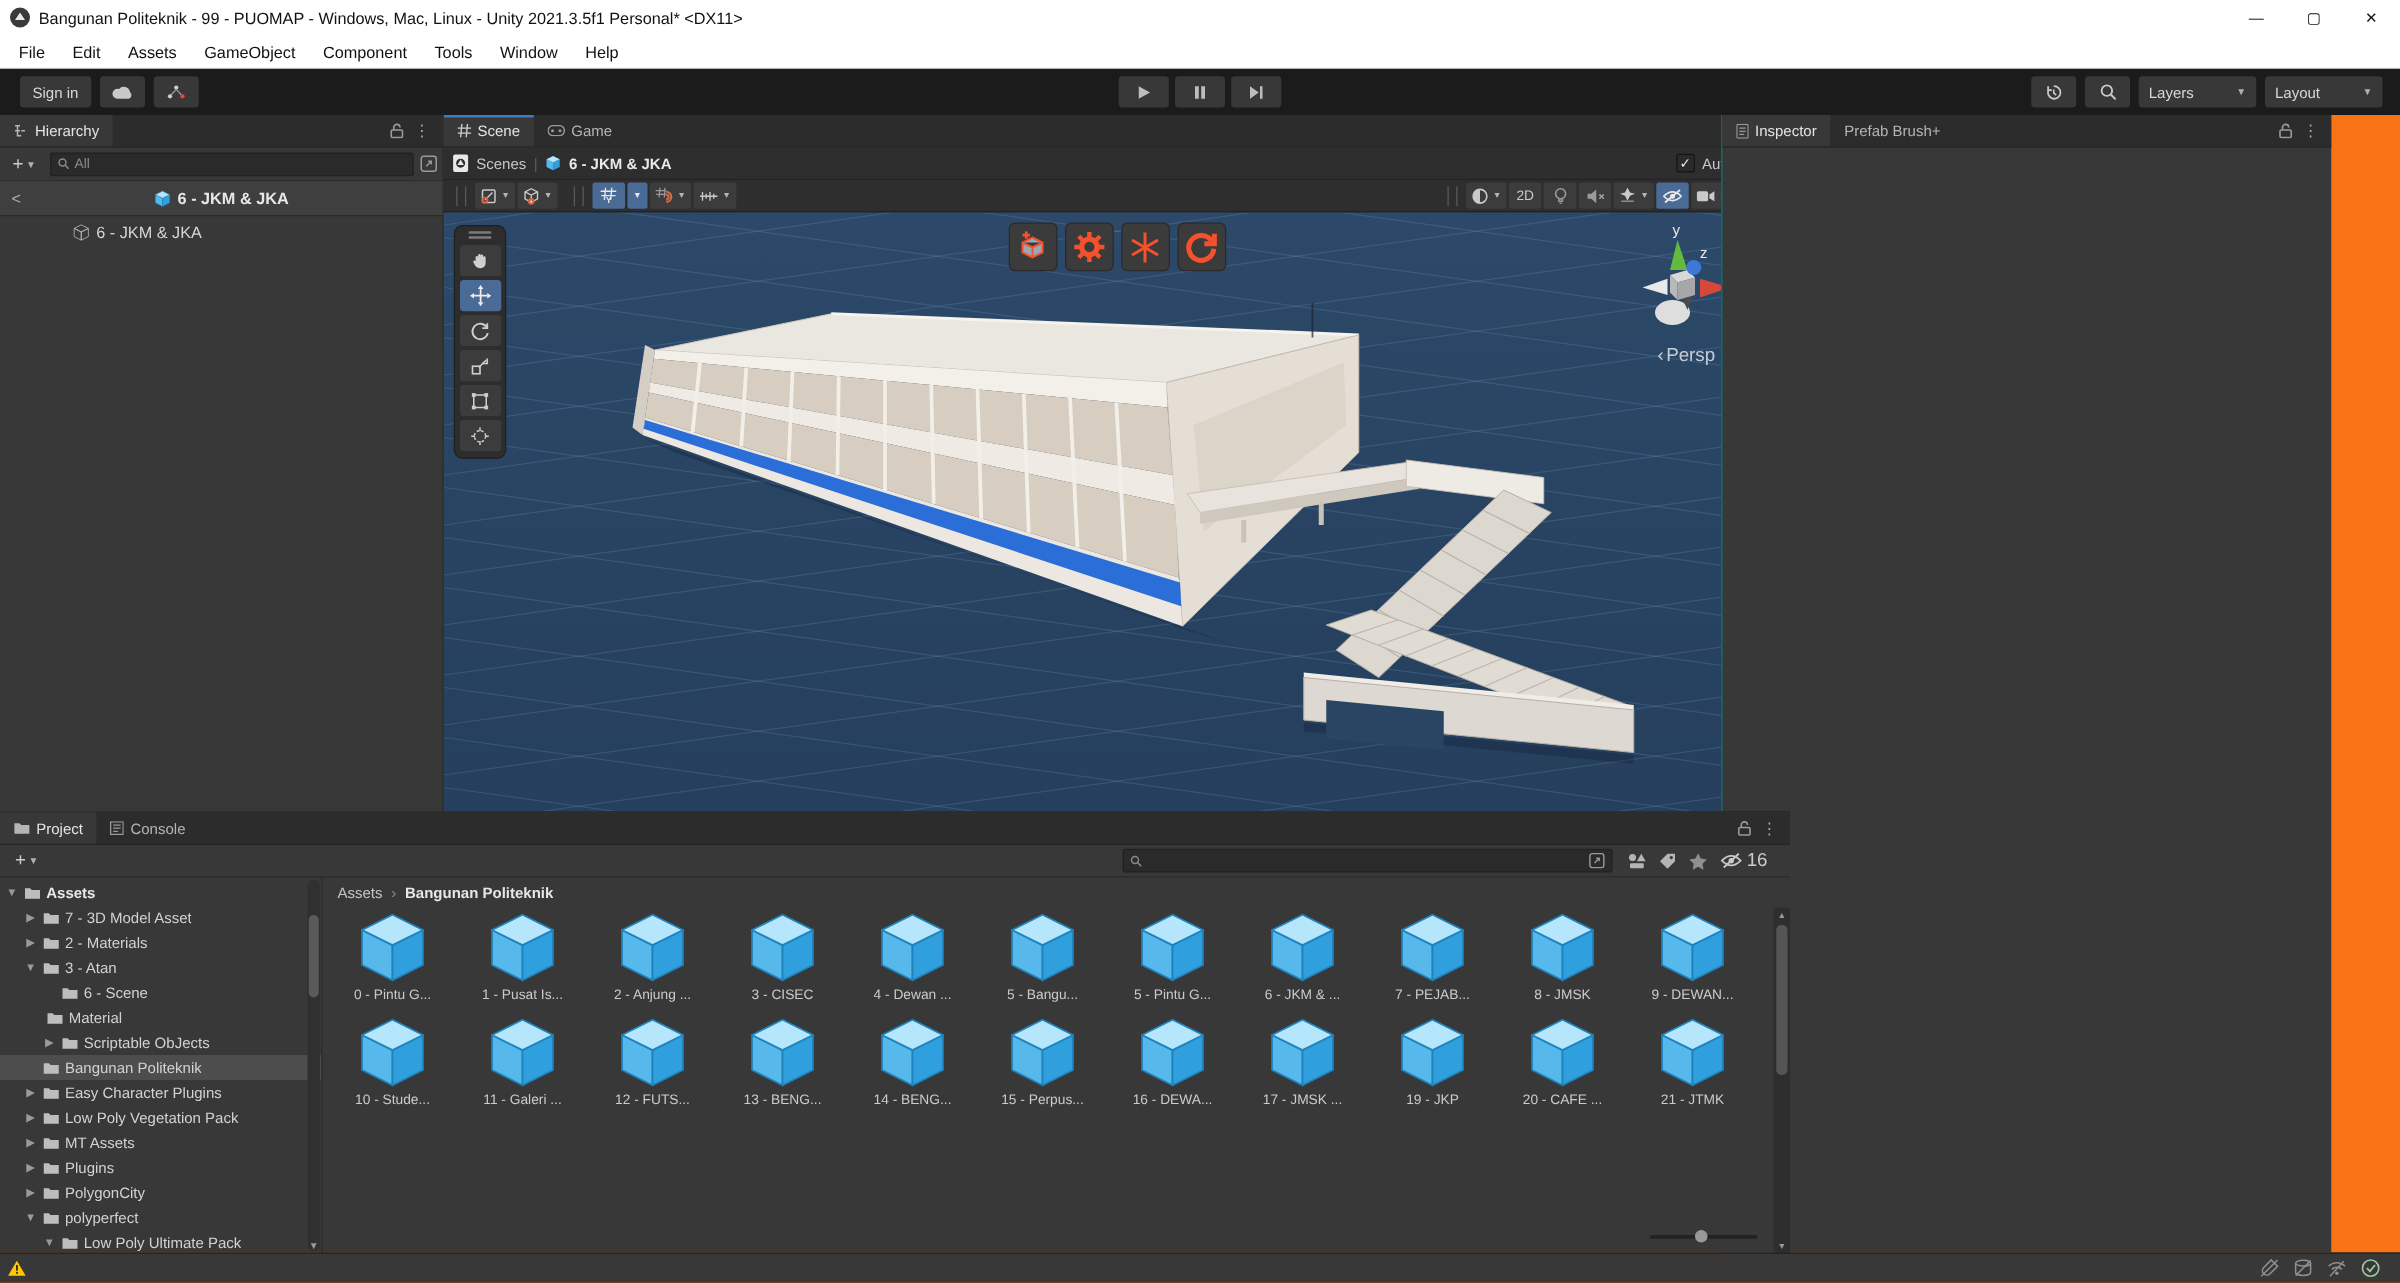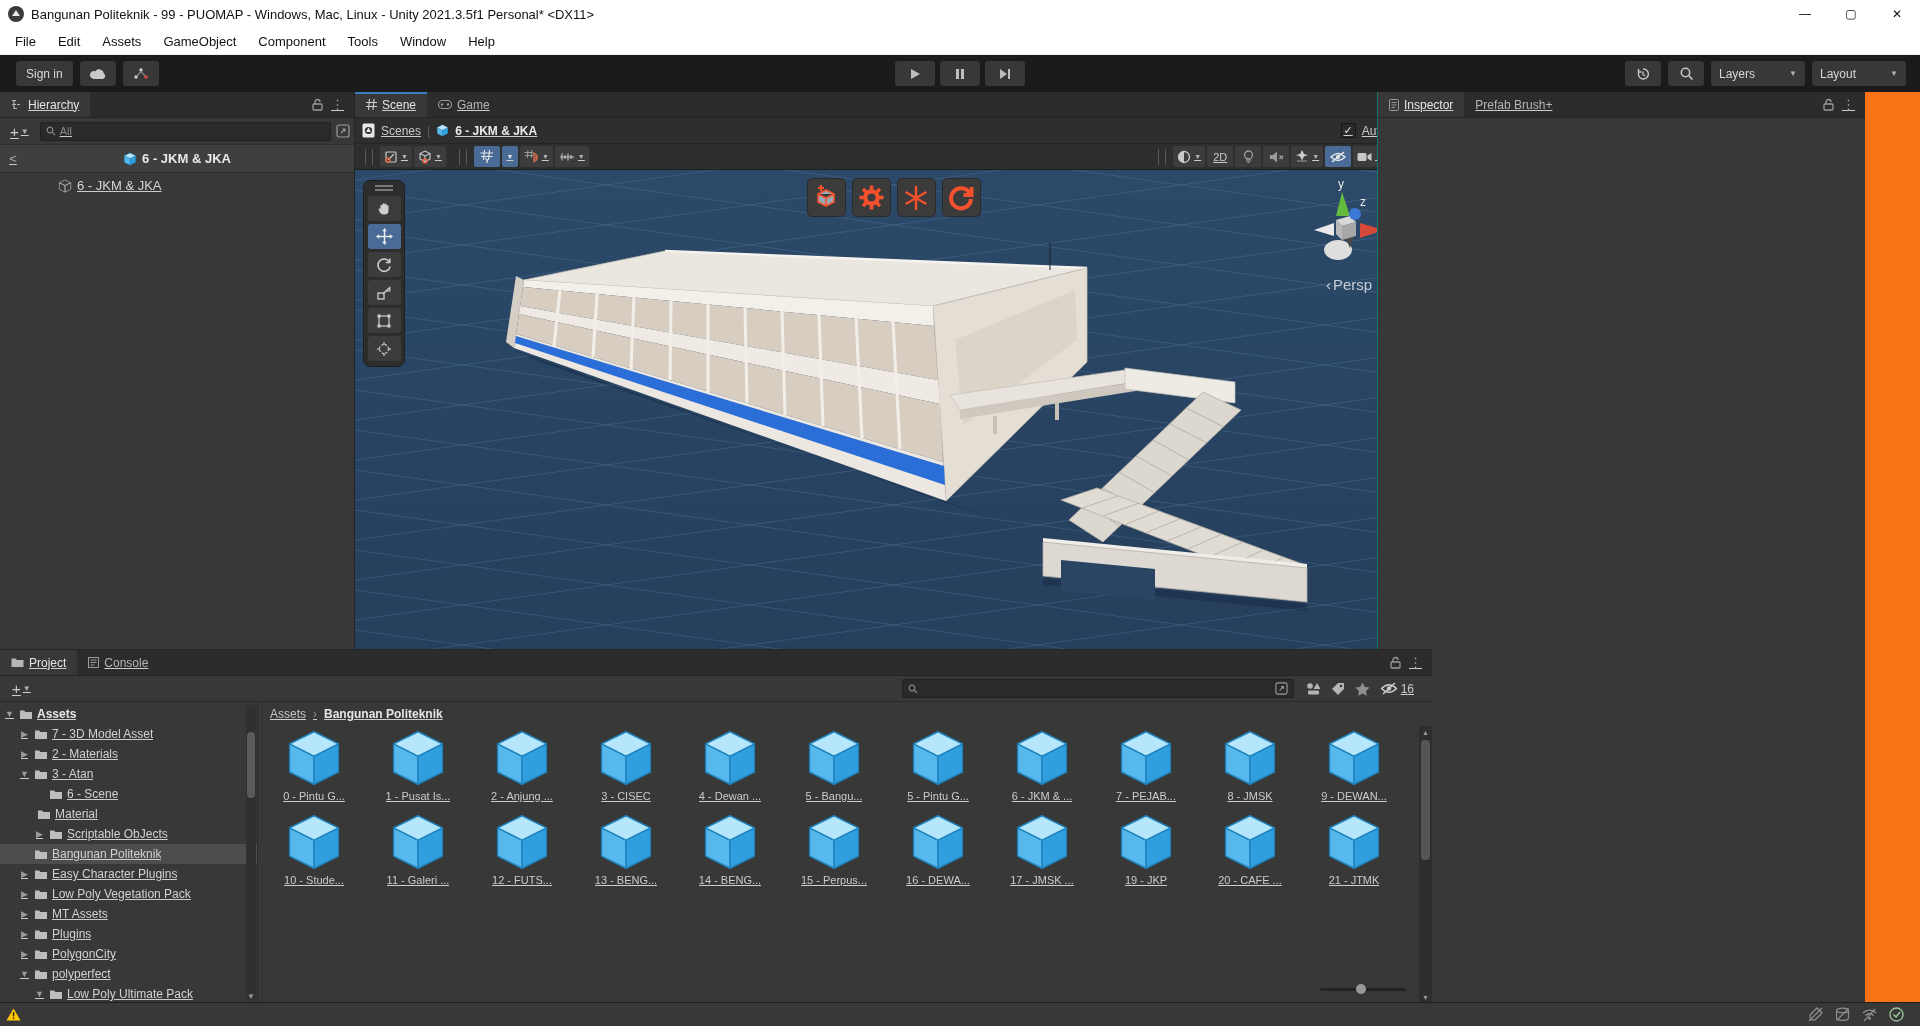--- a/index.html
+++ b/index.html
@@ -28,21 +28,21 @@
   .tb-center { position:absolute; left:0; top:6px; width:100%; display:flex; justify-content:center; gap:5px; }
   .tb-right { position:absolute; right:14px; top:6px; display:flex; gap:7px; }
   .tbtn { height:25px; background:#383838; border-radius:3px; color:#d8d8d8; font-size:12px;
           display:inline-flex; align-items:center; justify-content:center; padding:0 10px; }
   .tbtn.iconic { width:36px; padding:0; }
   .tbtn.play { width:40px; padding:0; }
   .dd { width:94px; justify-content:space-between; padding:0 8px; }
   .caret { font-size:8px; color:#b0b0b0; }
 
   
-  .panel { position:absolute; background:#383838;text-decoration:underline; }
+  .panel { position:absolute; background:#383838; }
   .tabbar { height:26px; background:#2c2c2c; display:flex; align-items:stretch; border-bottom:1px solid #242424; }
   .tab { display:inline-flex; align-items:center; gap:5px; padding:0 11px; font-size:12px; color:#b5b5b5; }
   .tab.active { background:#383838; color:#e4e4e4; }
   .tab.focused { box-shadow:inset 0 2px 0 #3e7dbd; }
   .tabbar .spacer { flex:1; }
   .tabbar-icons { display:flex; align-items:center; gap:8px; padding-right:10px; color:#999; }
   .kebab { font-size:13px; color:#a5a5a5; letter-spacing:0; }
 
   
   #hierarchy { left:0; top:92px; width:355px; height:557px; border-right:1px solid #242424; }
@@ -93,21 +93,21 @@
 
   
   #inspector { left:1377px; top:92px; width:488px; height:910px; border-left:1px solid #0f766e; }
 
   
   #project { left:0; top:649px; width:1432px; height:353px; border-top:1px solid #242424; }
   .projbar { height:26px; background:#383838; border-bottom:1px solid #2a2a2a; display:flex; align-items:center; padding:0 6px; }
   .proj-search { width:392px; height:19px; background:#2a2a2a; border:1px solid #212121; border-radius:2px;
                  display:flex; align-items:center; padding:0 5px; gap:5px; margin-left:auto; }
   .proj-icons { display:flex; align-items:center; gap:10px; padding:0 12px; color:#bbb; }
-  .eyecount { display:flex; align-items:center; gap:3px; font-size:12px; color:#ccc; }
+  .eyecount { display:flex; align-items:center; gap:3px; font-size:15px; color:#ccc; }
   .projbody { display:flex; height:301px; }
   .tree { width:258px; border-right:1px solid #2a2a2a; position:relative; overflow:hidden; padding-top:2px; }
   .tree-row { height:20px; display:flex; align-items:center; gap:4px; font-size:12px; color:#d2d2d2; white-space:nowrap; overflow:hidden; }
   .tree-row.selected { background:#4d4d4d; }
   .tree-row.bold { font-weight:bold; color:#e8e8e8; }
   .tw { width:11px; font-size:9px; color:#9a9a9a; text-align:center; flex:none; }
   .tree-label { overflow:hidden; white-space:nowrap; }
   .tree-scroll { position:absolute; right:1px; top:2px; bottom:2px; width:10px; background:#303030; border-radius:5px; }
   .tree-thumb { position:absolute; left:1px; right:1px; top:28px; height:66px; background:#5a5a5a; border-radius:4px; }
   .tree-darr { position:absolute; left:0; right:0; bottom:0; text-align:center; font-size:8px; color:#999; }

